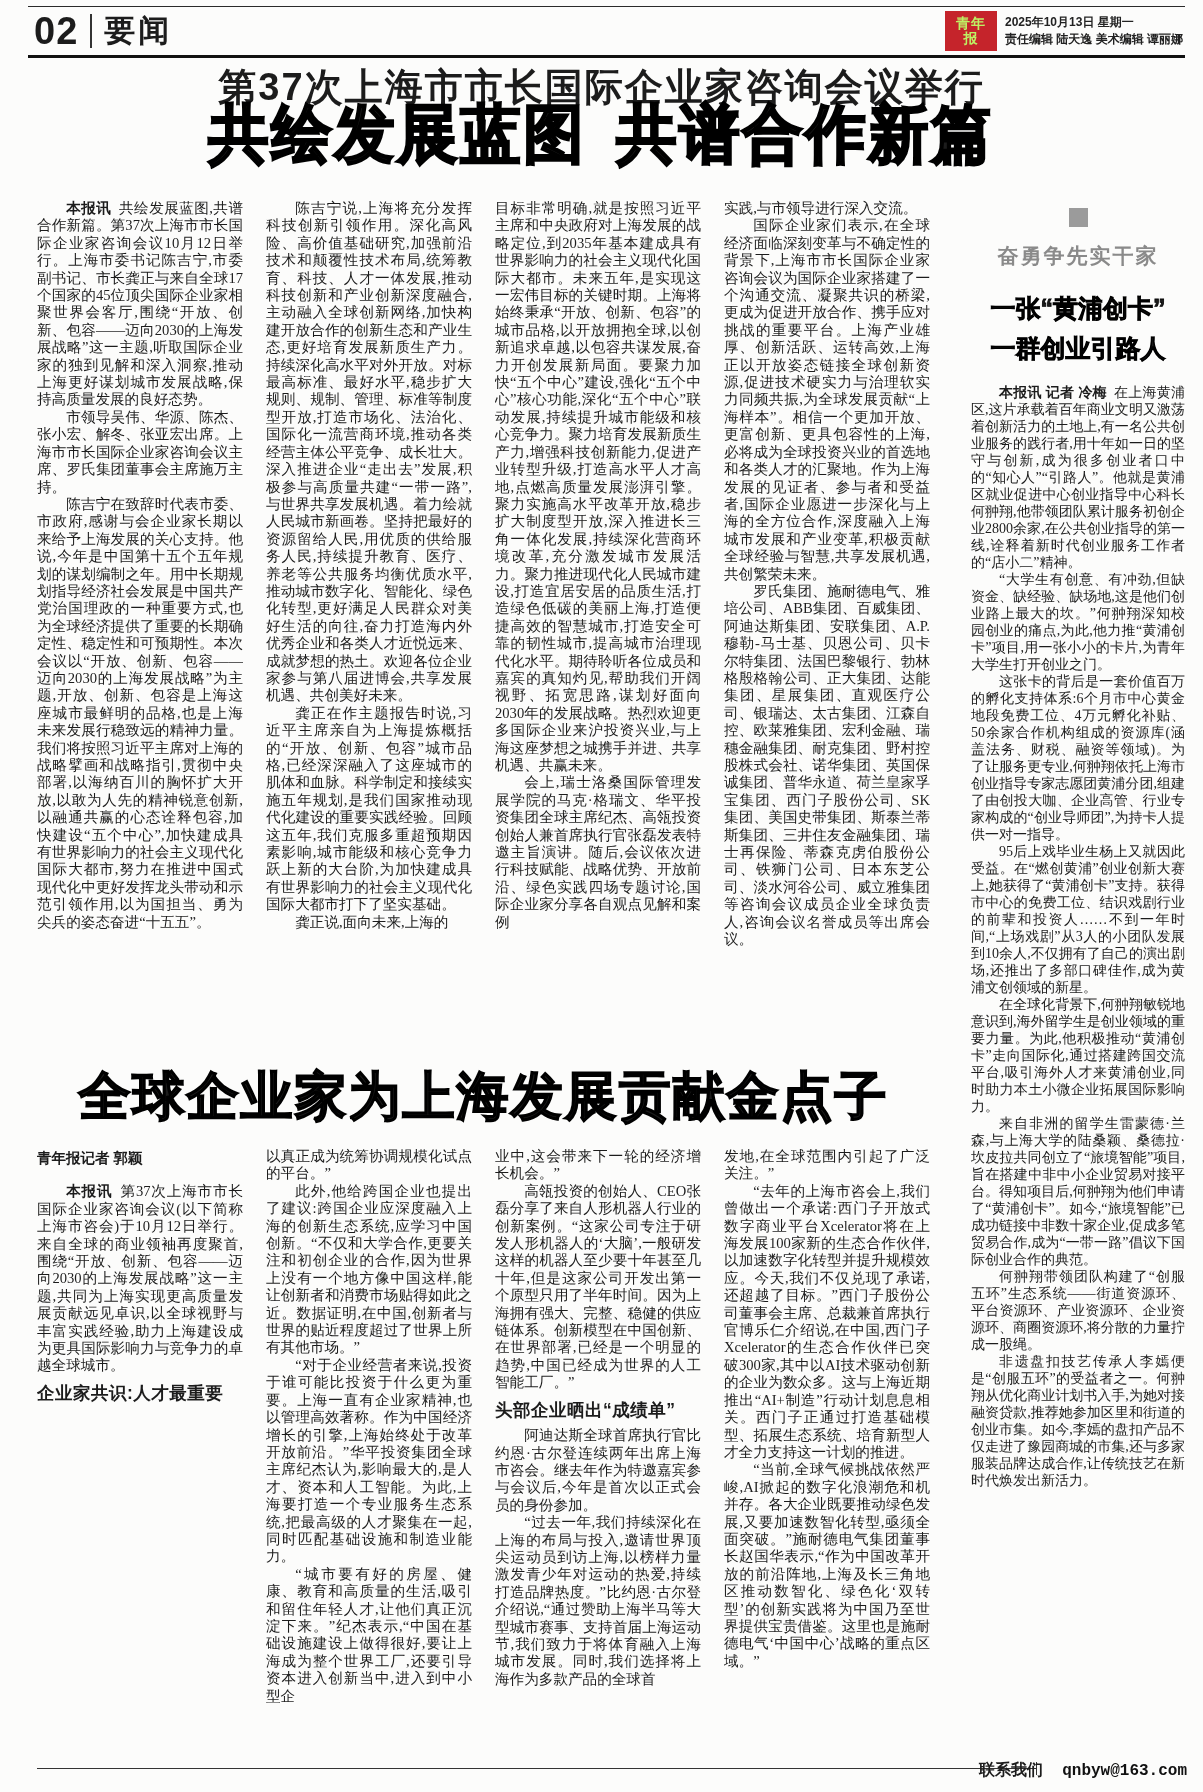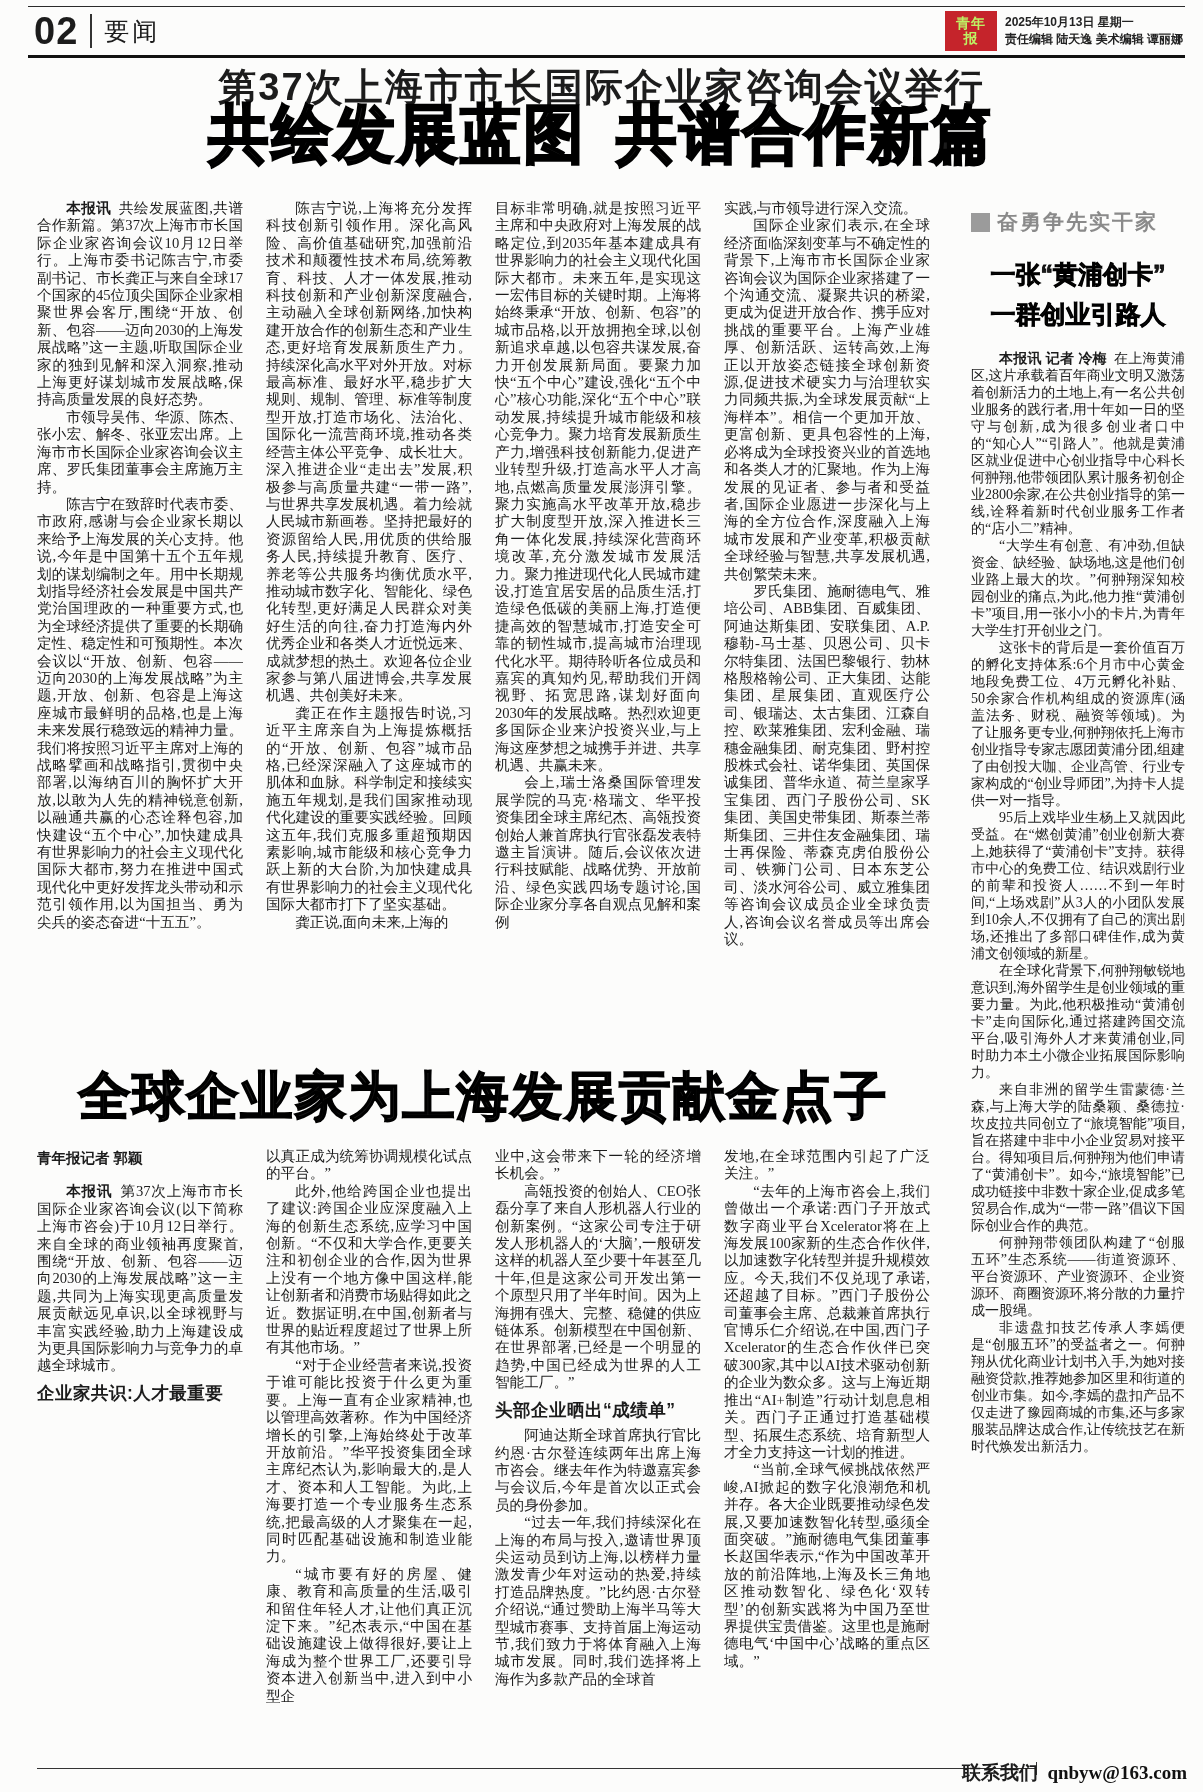--- a/index.html
+++ b/index.html
@@ -6,21 +6,21 @@
   .page{position:relative;width:1203px;height:1792px;margin:0 auto;background:#fcfcfb;
         font-family:"Liberation Serif", serif;color:#1c1c1c;overflow:hidden;}
   
   .header{position:absolute;top:6px;left:28px;right:18px;height:48px;
           border-top:1px solid #2a2a2a;border-bottom:3px solid #111;
           display:flex;align-items:center;justify-content:space-between;
           font-family:"Liberation Sans", sans-serif;gap:16px;}
   .hdr-left{display:flex;align-items:center;gap:12px;padding-left:6px;}
   .page-num{font-size:38px;font-weight:700;letter-spacing:1px;}
   .hdr-div{width:2px;height:34px;background:#333;}
-  .section-name{font-size:25px;font-weight:400;letter-spacing:3px;}
+  .section-name{font-size:31px;font-weight:700;letter-spacing:3px;}
   .hdr-right{display:flex;align-items:center;gap:8px;padding-right:2px;}
   .masthead{width:52px;height:40px;background:#c5242b;color:#bef264;display:flex;align-items:center;
             justify-content:center;font-weight:700;font-size:14px;line-height:15px;
             text-align:center;letter-spacing:1px;writing-mode:horizontal-tb;}
   .masthead span{display:block;width:32px;}
   .hdr-meta{font-size:12px;font-weight:700;line-height:17px;color:#222;}
   
   .kicker{position:absolute;top:62px;left:0;width:100%;text-align:center;
           font-family:"Liberation Sans", sans-serif;font-size:38px;font-weight:700;letter-spacing:2px;}
   .main-headline{position:absolute;top:98px;left:0;width:100%;text-align:center;
@@ -38,32 +38,32 @@
   .np-subhead{font-family:"Liberation Sans", sans-serif;font-size:17.5px;font-weight:800;
               margin:10px 0 8px;text-indent:0;letter-spacing:.5px;}
   .np-byline{font-family:"Liberation Sans", sans-serif;font-weight:700;font-size:14.5px;
              margin:2px 0 16px;text-indent:0;}
   
   .second-headline{position:absolute;top:1062px;left:37px;width:893px;text-align:center;
           font-family:"Liberation Sans", sans-serif;font-size:52px;font-weight:900;
           -webkit-text-stroke:1.6px #000;letter-spacing:2px;}
   
   .sidebar{position:absolute;top:206px;left:971px;width:214px;height:1572px;overflow:hidden;}
-  .sb-eyebrow{display:flex;align-items:center;gap:7px;font-family:"Liberation Sans", sans-serif;
-              font-size:21px;font-weight:800;color:#8a8a8a;letter-spacing:2px;margin:2px 0 18px;}
+  .sb-eyebrow{display:flex;align-items:center;gap:15px;font-family:"Liberation Sans", sans-serif;
+              font-size:21px;font-weight:800;color:#8a8a8a;letter-spacing:2px;margin:2px 0 18px;flex-direction:column;}
   .sb-square{width:19px;height:19px;background:#9b9b9b;flex:0 0 auto;}
   .sb-title{font-family:"Liberation Sans", sans-serif;font-size:25px;font-weight:900;
             line-height:40px;text-align:center;-webkit-text-stroke:.8px #000;margin-bottom:16px;}
   .sb-body{font-size:14px;line-height:17px;text-align:justify;}
   .sb-body .np-p{margin:0;}
   
   .footer-line{position:absolute;top:1768px;left:37px;width:1000px;border-top:1.5px solid #333;}
   .footer-tick{position:absolute;top:1762px;left:1036px;width:0;height:13px;border-right:1.5px solid #333;}
-  .footer-contact{position:absolute;top:1760px;right:16px;font-family:Liberation Serif, serif;
-                  font-size:19px;font-weight:700;}
+  .footer-contact{position:absolute;top:1760px;right:16px;font-family:Liberation Mono, monospace;
+                  font-size:16px;font-weight:700;}
   .footer-contact a{color:#111;text-decoration:none;}
 </style>
 </head>
 <body>
 
 <div class="page">
 
   <div class="header">
     <div class="hdr-left">
       <span class="page-num">02</span>

